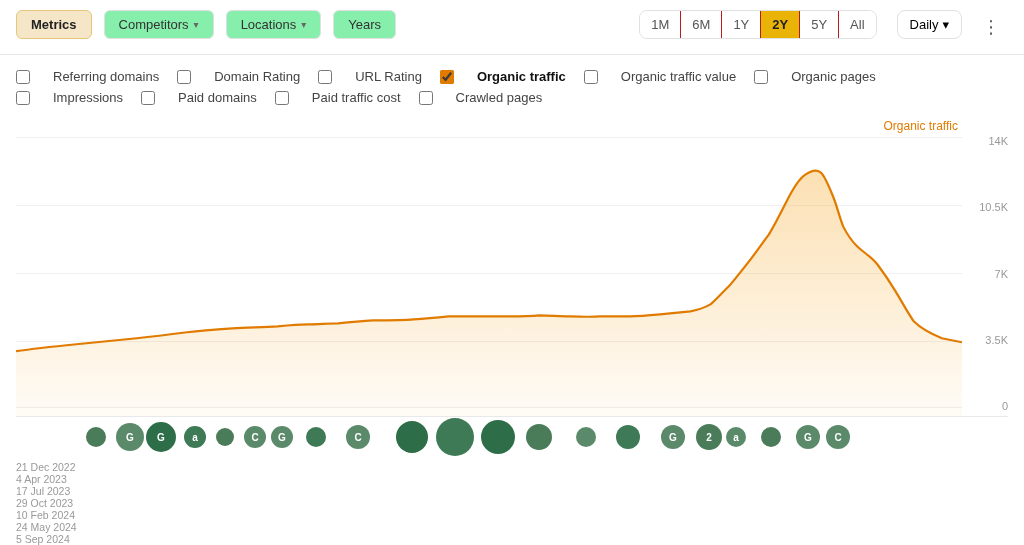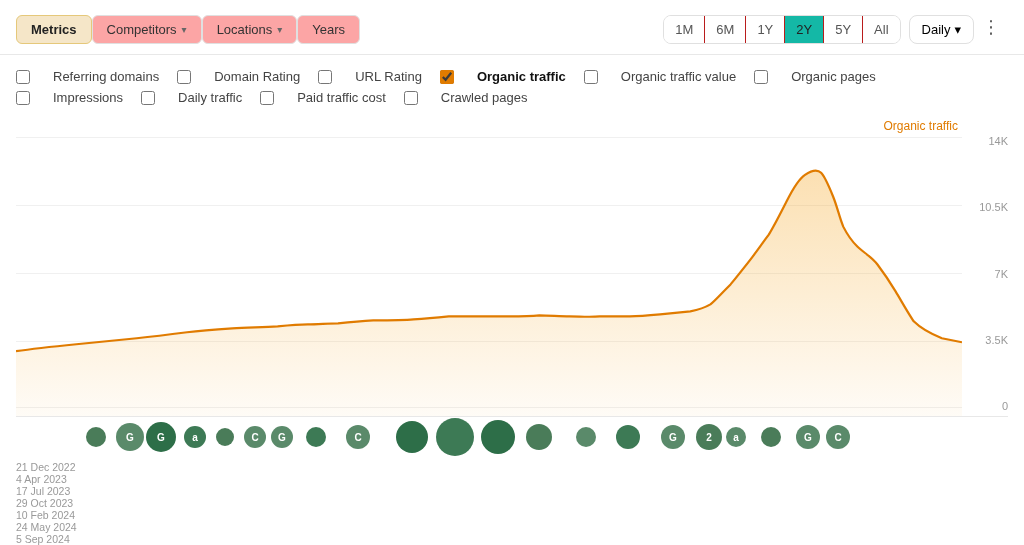--- a/index.html
+++ b/index.html
@@ -8,31 +8,31 @@
       background: #fff;
       color: #333;
       width: 1024px;
       height: 545px;
       overflow: hidden;
     }
 
     
     .top-nav {
       display: flex;
-      align-items: flex-end;
+      align-items: flex-start;
       padding: 10px 16px;
       border-bottom: 1px solid #e8e8e8;
-      gap: 0;
+      gap: 12px;
       background: #fff;
     }
     .nav-tab {
       padding: 6px 14px;
       border-radius: 6px;
       border: 1px solid #e0e0e0;
-      background: #fca5a5;
+      background: #86efac;
       cursor: pointer;
       font-size: 13px;
       color: #333;
       display: flex;
       align-items: center;
       gap: 5px;
     }
     .nav-tab.active {
       background: #f5e6c8;
       border-color: #e5c87a;
@@ -55,23 +55,23 @@
       padding: 6px 11px;
       font-size: 13px;
       cursor: pointer;
       border: none;
       background: #fff;
       color: #555;
       border-right: 1px solid #b91c1c;
     }
     .time-btn:last-child { border-right: none; }
     .time-btn.active {
-      background: #14b8a6;
+      background: #eab308;
       color: #222;
-      font-weight: 400;
+      font-weight: 700;
     }
     .daily-btn {
       padding: 6px 12px;
       border: 1px solid #e0e0e0;
       border-radius: 8px;
       background: #fff;
       font-size: 13px;
       cursor: pointer;
       display: flex;
       align-items: center;
@@ -272,21 +272,21 @@
     </label>
   </div>
 
   <div class="checkboxes-row">
     <label class="checkbox-item">
       <input type="checkbox" style="">
       <span>Impressions</span>
     </label>
     <label class="checkbox-item">
       <input type="checkbox" style="">
-      <span>Daily traffic</span>
+      <span>Paid domains</span>
     </label>
     <label class="checkbox-item">
       <input type="checkbox" style="">
       <span>Paid traffic cost</span>
     </label>
     <label class="checkbox-item">
       <input type="checkbox" style="">
       <span>Crawled pages</span>
     </label>
   </div>

